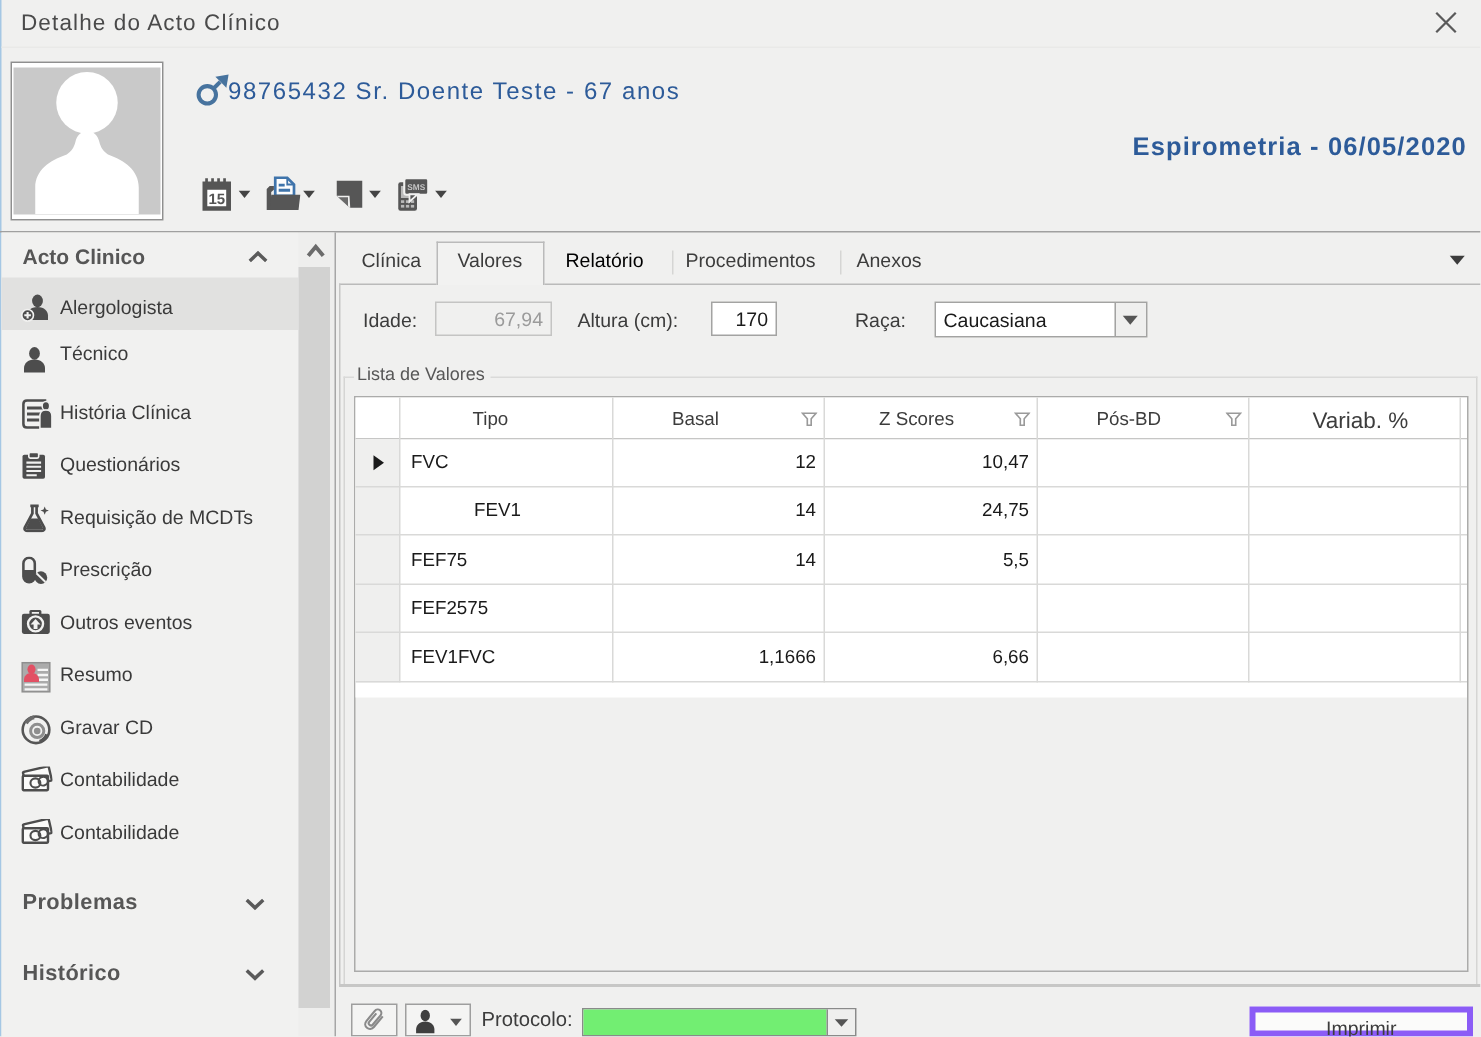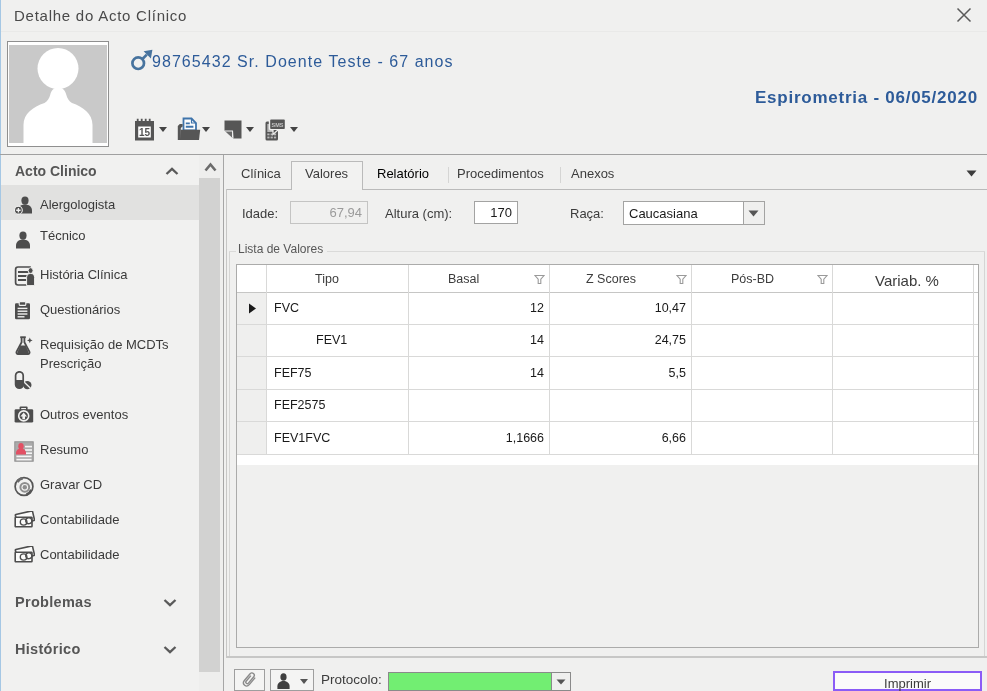--- a/index.html
+++ b/index.html
@@ -134,21 +134,21 @@
       <path d="M6.4 9.6 L11.6 9.6 L14.6 15.9 C14.9 16.7 14.5 17.2 13.8 17.2 L4.2 17.2 C3.5 17.2 3.1 16.7 3.4 15.9 Z" fill="#4d4d4d"></path>
       <path d="M15.8 1.6 L16.6 3.6 L18.6 4.4 L16.6 5.2 L15.8 7.2 L15 5.2 L13 4.4 L15 3.6 Z" fill="#4d4d4d"></path>
     </svg></div>
 <div class="abs txt" style="left:40px;top:337px;font-size:13px;color:#3a3a3a;">Requisição de MCDTs</div>
 <div class="abs" style="left:14px;top:371px;width:20px;height:20px;"><svg width="18" height="19" viewBox="0 0 18 19">
       <rect x="1.6" y="0.8" width="7.6" height="16.4" rx="3.8" fill="none" stroke="#4d4d4d" stroke-width="1.7"></rect>
       <path d="M1.6 9 L9.2 9 L9.2 13.4 C9.2 15.5 7.5 17.2 5.4 17.2 C3.3 17.2 1.6 15.5 1.6 13.4 Z" fill="#4d4d4d"></path>
       <circle cx="13.3" cy="14.1" r="4.2" fill="#4d4d4d"></circle>
       <line x1="10.3" y1="11.2" x2="16.3" y2="17" stroke="#f1f1f0" stroke-width="1.3"></line>
     </svg></div>
-<div class="abs txt" style="left:40px;top:356px;font-size:13px;color:#3a3a3a;">Prescrição</div>
+<div class="abs txt" style="left:40px;top:372px;font-size:13px;color:#3a3a3a;">Prescrição</div>
 <div class="abs" style="left:14px;top:406px;width:20px;height:20px;"><svg width="20" height="17" viewBox="0 0 20 17">
       <rect x="5.6" y="0.6" width="8" height="4.5" rx="1" fill="#4d4d4d"></rect>
       <rect x="7.2" y="2" width="4.8" height="1.4" fill="#f1f1f0"></rect>
       <rect x="0.6" y="3.2" width="18.6" height="13.4" rx="1.4" fill="#4d4d4d"></rect>
       <circle cx="9.7" cy="9.9" r="5" fill="#4d4d4d" stroke="#f1f1f0" stroke-width="1.6"></circle>
       <path d="M9.7 6.6 L13 10.4 L11 10.4 L11 13.3 L8.4 13.3 L8.4 10.4 L6.4 10.4 Z" fill="#f1f1f0"></path>
     </svg></div>
 <div class="abs txt" style="left:40px;top:407px;font-size:13px;color:#3a3a3a;">Outros eventos</div>
 <div class="abs" style="left:14px;top:441px;width:20px;height:20px;"><svg width="20" height="21" viewBox="0 0 20 21">
       <rect x="0.8" y="0.8" width="18.4" height="19.4" fill="#ababab" stroke="#8f8f8f" stroke-width="1"></rect>
@@ -309,15 +309,15 @@
 </div>
 <div class="abs txt" style="left:321px;top:672px;font-size:13.5px;color:#3c3c3c;">Protocolo:</div>
 <div class="abs" style="left:388px;top:672px;width:183px;height:19px;border:1px solid #8a8a8a;background:#fff;">
   <div style="position:absolute;left:0;top:0;width:162px;height:17px;background:#72ee72;"></div>
   <div style="position:absolute;left:162px;top:0;width:1px;height:17px;background:#8a8a8a;"></div>
   <div style="position:absolute;right:0;top:0;width:18px;height:17px;background:#efefee;"></div>
   <svg style="position:absolute;right:4px;top:6px;" width="10" height="6" viewBox="0 0 10 6">
       <path d="M0.5 0.5 L9.5 0.5 L5 5.5 Z" fill="#555"></path>
     </svg>
 </div>
-<div class="abs" style="left:833px;top:671px;width:149px;height:20px;border:2px solid #8b5cf6;background:#fbfbfa;">
+<div class="abs" style="left:833px;top:671px;width:149px;height:20px;border:4px solid #8b5cf6;background:#fbfbfa;">
   <div class="txt" style="position:absolute;left:50%;top:3px;transform:translateX(-50%);font-size:13px;color:#3c3c3c;">Imprimir</div>
 </div>
 
 </body></html>

